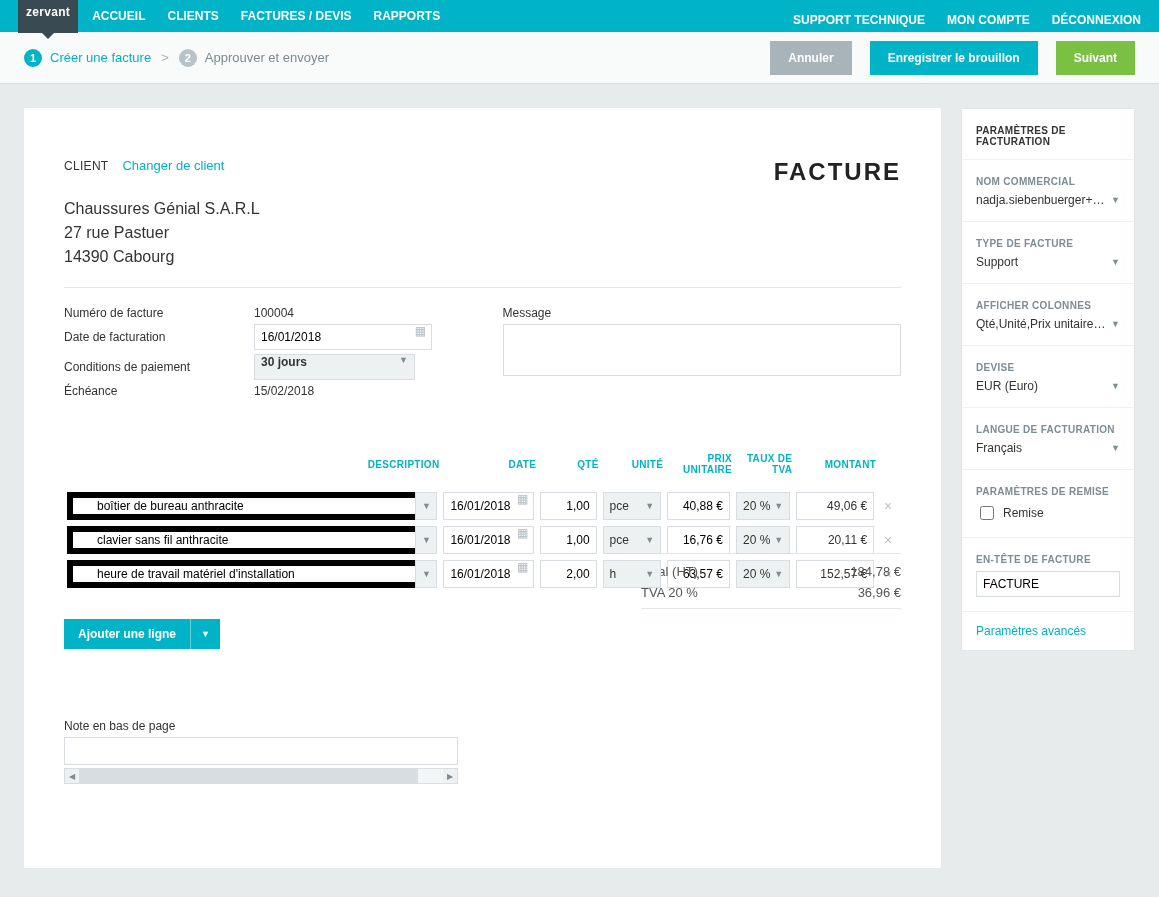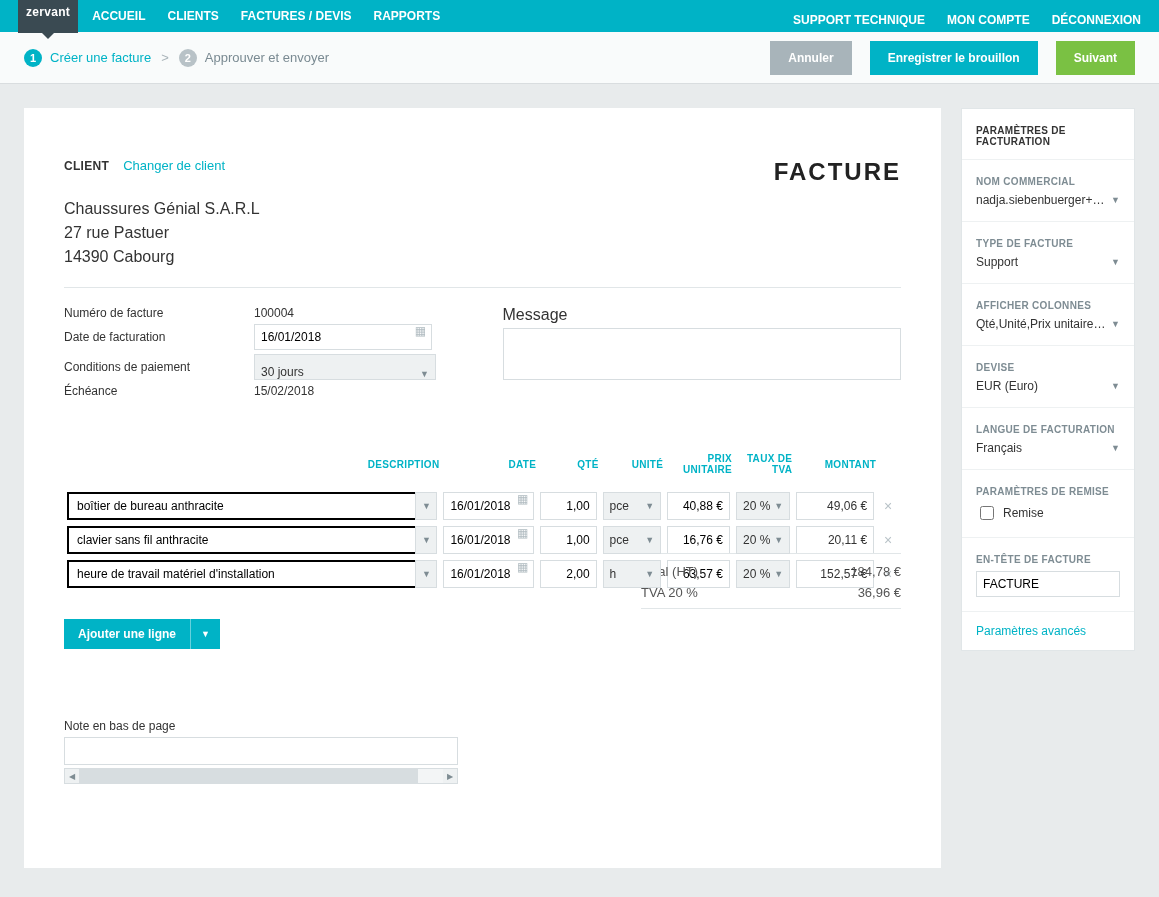--- a/index.html
+++ b/index.html
@@ -22,47 +22,47 @@
   .btn { height:34px; padding:0 18px; border:none; color:#fff; font-weight:bold; font-size:12px; cursor:pointer; display:inline-flex; align-items:center; }
   .btn-grey { background:#a8b4ba; }
   .btn-teal { background:#00b3c6; }
   .btn-green { background:#7ac143; }
 
   .workspace { display:flex; gap:20px; padding: 24px; align-items:flex-start; }
   .page { background:#fff; flex:1; padding: 50px 40px 40px 40px; min-height:760px; }
   .page-head { display:flex; justify-content:space-between; align-items:flex-start; }
   .client-block { font-size:13px; color:#333; }
   .client-head { display:flex; gap:14px; align-items:baseline; }
-  .client-label { font-size:12px; font-weight:bold; letter-spacing:.3px; text-transform:uppercase; }
+  .client-label { font-size:12px; font-weight:normal; letter-spacing:.3px; text-transform:uppercase; }
   .link { color:#00b3c6; cursor:pointer; }
   .doc-title { font-size:24px; letter-spacing:2px; font-weight:600; color:#222; }
   .client-details { margin-top:24px; font-size:16px; line-height:1.5; }
   hr.sep { border:none; border-top:1px solid #e1e6e8; margin:18px 0; }
 
   .meta-grid { display:flex; gap:40px; }
   .meta-left { width: 48%; }
   .meta-right { width: 48%; }
   .meta-row { display:flex; align-items:center; margin-bottom:4px; font-size:12px; }
   .meta-row .lbl { width:190px; color:#333; }
   .meta-row .val { font-size:12px; }
   .input, .select-like { border:1px solid #d7dde0; background:#fff; font-size:12px; height:26px; padding:0 6px; }
   .input.date { width:178px; }
-  .select-like { width:182px; position:relative; display:inline-flex; align-items:flex-end; background:#eef1f2; }
+  .select-like { width:161px; position:relative; display:inline-flex; align-items:flex-start; background:#eef1f2;font-weight:bold; }
   .select-like .caret { position:absolute; right:6px; font-size:9px; color:#7e8c93; }
   textarea.msg { width:100%; height:52px; border:1px solid #d7dde0; resize:none; font-size:12px; padding:4px; }
   .calendar-icon { position:absolute; right:6px; font-size:12px; color:#b0bbc0; pointer-events:none; }
   .date-wrap { position:relative; display:inline-block; }
 
   .line-items { margin-top:50px; }
   table.items { width:100%; border-collapse:collapse; }
   table.items th { color:#00b3c6; font-size:10px; font-weight:bold; text-align:right; padding-bottom:14px; letter-spacing:.3px; text-transform:uppercase; }
   table.items th.r, table.items td.r { text-align:right; }
   table.items td { padding:3px 3px; vertical-align:middle; }
   .desc-combo { position:relative; }
-  .desc-combo input { width:100%; height:28px; border:2px solid #000000; font-size:12px; padding:0 24px 0 8px; }
+  .desc-combo input { width:100%; height:28px; border:6px solid #000000; font-size:12px; padding:0 24px 0 24px; }
   .desc-combo .caret-btn { position:absolute; right:0; top:0; width:22px; height:28px; background:#eef1f2; border:1px solid #d7dde0; display:inline-flex; align-items:center; justify-content:center; font-size:9px; color:#7e8c93; cursor:pointer; }
   .cell-input { width:100%; height:28px; border:1px solid #d7dde0; font-size:12px; padding:0 6px; text-align:right; }
   .cell-input.l { text-align:left; }
   .unit-select, .vat-select { width:100%; height:28px; border:1px solid #d7dde0; background:#eef1f2; font-size:12px; position:relative; display:flex; align-items:center; padding:0 6px; }
   .unit-select .caret, .vat-select .caret { position:absolute; right:6px; font-size:9px; color:#7e8c93; }
   .amt-box { width:100%; height:28px; border:1px solid #d7dde0; font-size:12px; padding:0 6px; display:flex; align-items:center; justify-content:flex-end; }
   .row-del { color:#b8c2c7; font-size:14px; cursor:pointer; padding:0 4px; }
 
   .add-row-btn { margin-top:28px; display:inline-flex; background:#00b3c6; color:#fff; font-size:12px; font-weight:bold; }
   .add-row-btn .lbl { padding:8px 14px; }
@@ -170,21 +170,21 @@
             <span>30 jours</span>
               <span class="caret">▼</span>
           </span>
         </div>
         <div class="meta-row">
           <span class="lbl">Échéance</span>
           <span class="val">15/02/2018</span>
         </div>
       </div>
       <div class="meta-right">
-        <div style="font-size:16px;margin-bottom:4px;">Message</div>
+        <div style="font-size:12px;margin-bottom:4px;">Message</div>
         <textarea class="msg" style=""></textarea>
       </div>
     </div>
 
     <div class="line-items">
       <table class="items">
         <colgroup>
           <col style="width:350px">
             <col style="width:90px">
             <col style="width:58px">

